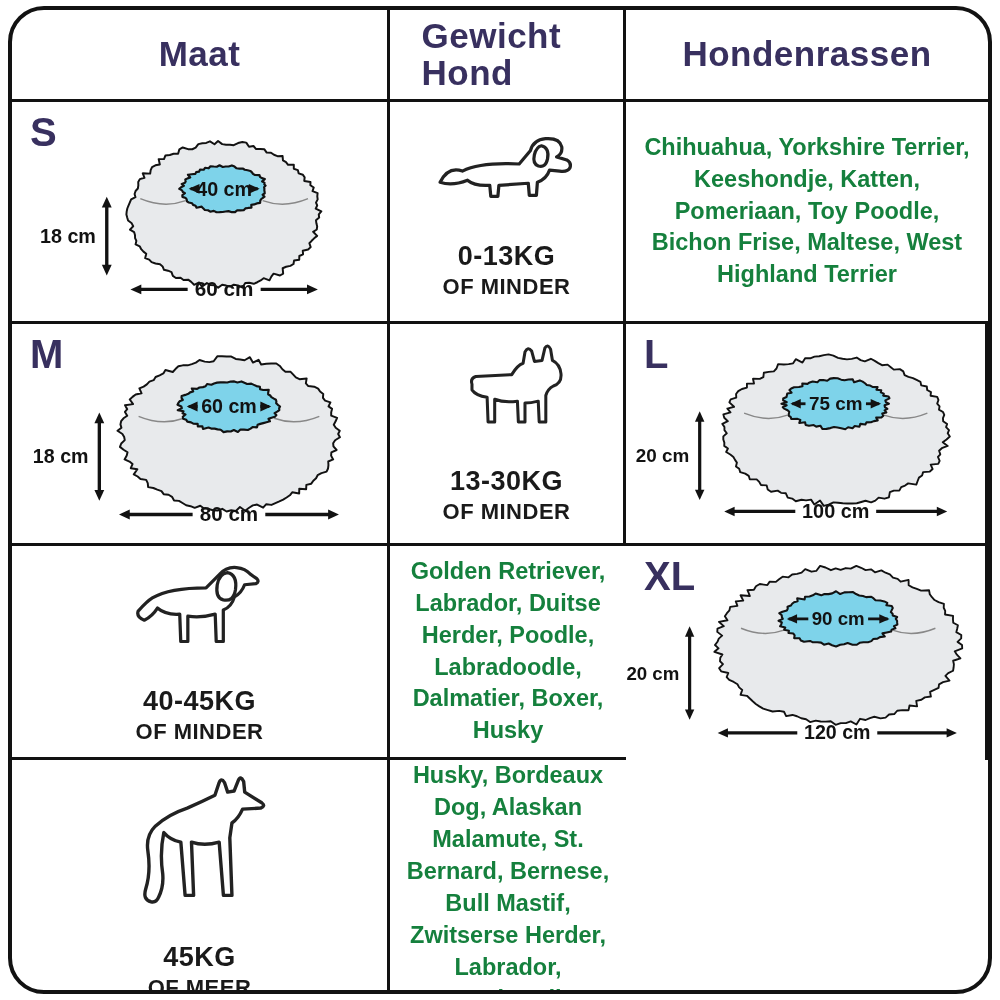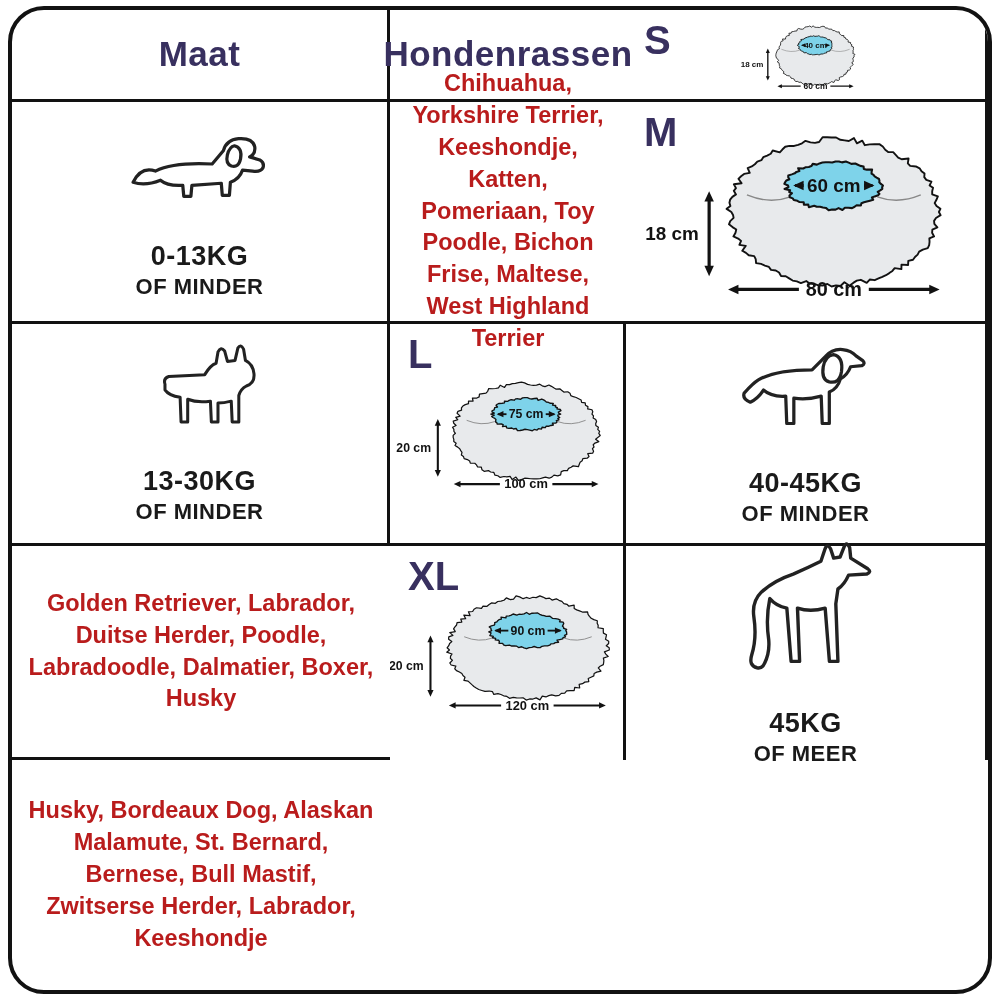--- a/index.html
+++ b/index.html
@@ -24,30 +24,33 @@
   .size-cell{overflow:hidden;}
   .size-letter{position:absolute;top:8px;left:18px;color:#38305f;font-weight:800;font-size:40px;z-index:2;}
   .bed-canvas{position:absolute;inset:0;}
   .bed-canvas svg{width:100%;height:100%;display:block;}
   .weight-cell{display:flex;flex-direction:column;align-items:center;justify-content:center;text-align:center;}
   .dog-icon{margin-bottom:10px;}
   .dog-icon svg{display:block;}
   .wt{font-weight:800;font-size:27px;color:#1a1a1a;letter-spacing:.5px;margin-top:26px;}
   .wtnote{font-weight:800;font-size:22px;color:#1a1a1a;letter-spacing:.5px;margin-top:2px;}
   .breeds-cell{display:flex;align-items:center;justify-content:center;text-align:center;
-    font-weight:700;font-size:23.5px;line-height:1.36;color:#b91c1c;padding:0 16px;}
+    font-weight:700;font-size:23.5px;line-height:1.36;color:#15803d;padding:0 16px;}
   svg text{font-family:"Liberation Sans", sans-serif;}
 </style>
 </head>
 <body>
 
 <div class="size-table">
 
   <div class="cell hcell">
     <span>Maat</span>
+  </div>
+  <div class="cell hcell">
+    <span class="hw">Gewicht Hond</span>
   </div>
   <div class="cell hcell col-last">
     <span>Hondenrassen</span>
   </div>
 
   <div class="cell size-cell">
     <div class="size-letter">S</div>
     <div class="bed-canvas">
         <svg viewBox="0 0 380 222" preserveAspectRatio="xMidYMid meet">
           <path d="M310.9,114.0L311.3,117.1L308.1,119.9L308.5,123.0L309.3,126.1L308.9,129.2L305.2,131.6L309.3,135.7L306.2,138.2L303.7,140.7L301.4,143.2L302.7,147.1L300.1,149.6L294.7,150.7L295.0,154.4L291.2,156.1L291.1,159.9L285.9,160.6L285.3,164.2L282.1,166.1L277.8,167.0L274.3,168.5L274.8,173.9L271.6,175.9L265.1,174.0L262.8,177.0L260.9,180.8L255.0,178.6L252.0,180.9L248.6,182.7L245.0,184.3L240.4,183.2L236.4,183.4L233.6,188.1L229.0,185.9L224.8,185.2L221.0,187.1L217.0,186.1L213.0,185.2L208.9,188.2L205.1,185.8L201.1,185.5L197.5,183.6L192.4,187.2L189.7,183.0L184.5,185.3L181.6,182.3L178.5,180.1L173.8,180.5L170.8,178.2L166.1,178.4L163.0,176.3L161.6,172.4L158.1,171.0L154.0,170.1L152.6,166.7L150.0,164.5L145.4,163.7L141.4,162.3L139.0,159.8L134.9,158.3L136.0,153.9L133.2,151.7L130.9,149.2L129.4,146.3L125.2,144.4L126.0,140.8L124.7,137.9L124.6,134.8L123.7,131.8L119.5,129.4L122.8,125.9L121.3,123.0L117.6,120.2L116.7,117.1L115.9,114.0L116.2,110.9L116.9,107.7L118.1,104.7L119.4,101.7L120.7,98.8L125.1,96.5L124.2,93.2L125.2,90.2L127.5,87.7L128.0,84.5L127.9,81.1L129.5,78.2L134.2,76.8L132.5,72.3L140.0,72.6L140.5,69.1L141.9,66.0L145.3,64.2L149.8,63.3L148.6,57.9L154.0,57.9L155.4,54.3L159.9,53.7L163.7,52.5L168.3,52.4L169.6,48.0L173.0,46.1L178.4,47.8L182.7,47.9L186.1,46.3L188.8,42.7L192.8,41.9L196.8,41.5L200.6,39.9L205.2,42.8L208.8,39.5L213.0,42.7L216.9,43.4L220.9,43.3L224.7,43.8L229.1,41.6L233.4,40.6L237.4,41.2L240.2,45.4L244.7,44.6L247.4,47.7L251.6,47.7L255.8,48.0L258.1,51.3L262.5,51.4L265.5,53.5L269.0,54.9L274.2,54.7L274.6,59.2L277.7,61.0L279.8,63.7L285.6,63.6L285.6,67.7L289.7,69.0L290.5,72.3L294.8,73.7L296.6,76.4L296.2,80.0L302.5,81.0L302.4,84.4L305.8,86.7L304.6,90.3L309.7,92.3L309.4,95.6L309.8,98.7L308.1,102.0L309.3,104.9L307.8,108.1L313.5,110.9Z" fill="#e8eaec" stroke="#121212" stroke-width="2" stroke-linejoin="round"></path>

